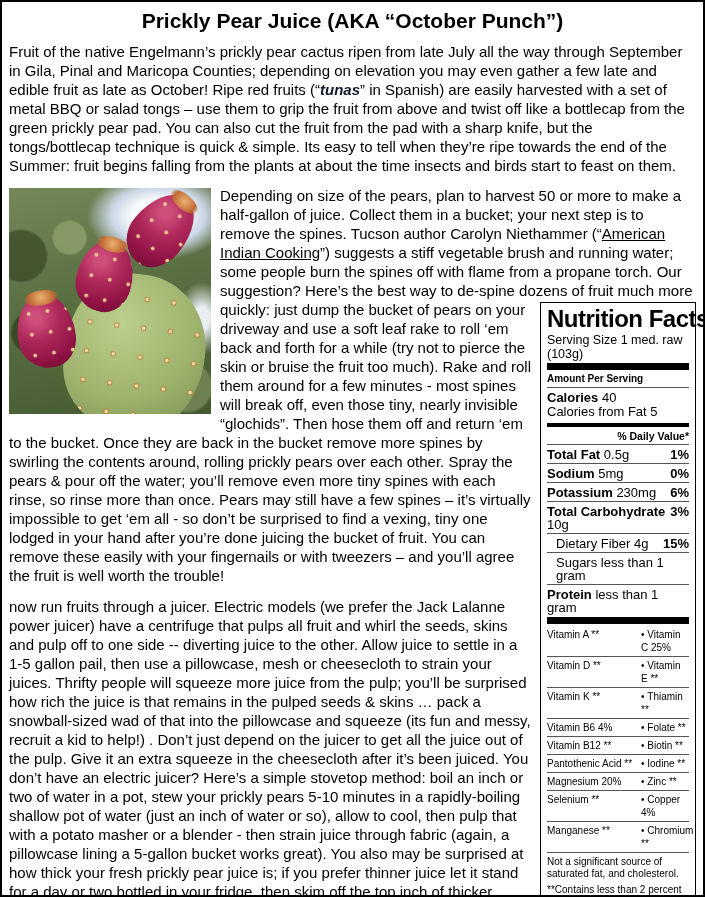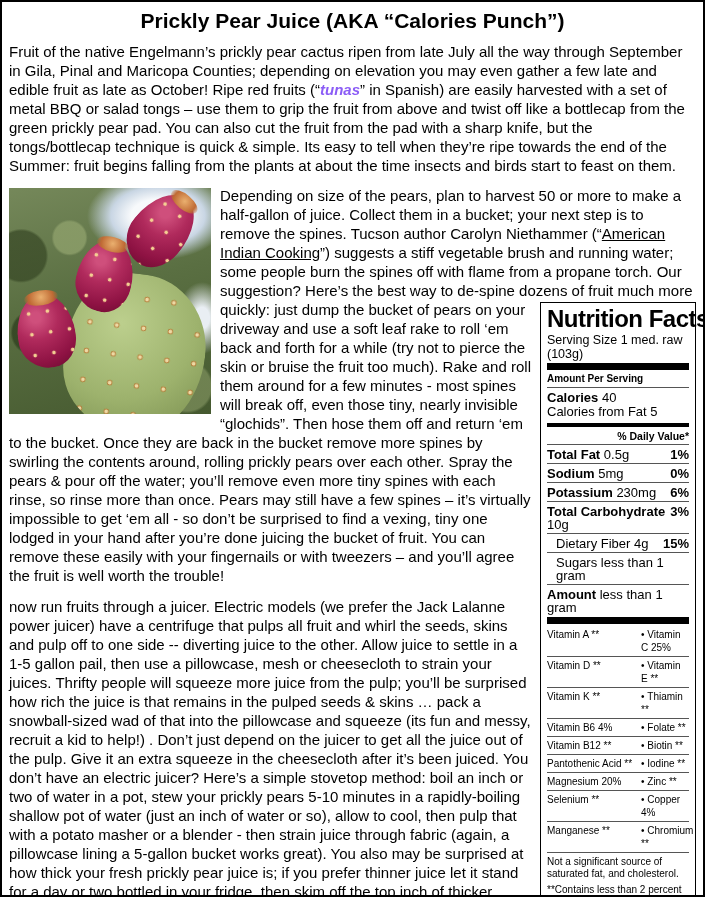--- a/index.html
+++ b/index.html
@@ -7,21 +7,21 @@
     width:705px;height:897px;box-sizing:border-box;
     border:2px solid #000;background:#fff;overflow:hidden;
     font-family:"Liberation Sans","DejaVu Sans",sans-serif;
     font-size:15px;line-height:19px;color:#000;
     padding:0 7px;
   }
   h1.title{font-size:21px;line-height:24px;font-weight:bold;text-align:center;margin:7px 0 9px;}
   .para{margin:0;}
   .intro{margin-bottom:11px;}
   .gap-top{margin-top:12px;}
-  .tunas{font-weight:bold;font-style:italic;color:#8b5cf6;text-align:right;}
+  .tunas{font-weight:bold;font-style:italic;color:#0f172a;text-align:right;}
   .book{text-decoration:underline;}
 
   
   .photo{
     float:left;width:202px;height:226px;margin:2px 9px 3px 0;
     position:relative;overflow:hidden;
     background:
       radial-gradient(circle at 12% 64%, rgba(46,62,30,.75) 0 9%, rgba(0,0,0,0) 10%),
       radial-gradient(circle at 30% 22%, rgba(142,160,107,.8) 0 7%, rgba(0,0,0,0) 8%),
       radial-gradient(circle at 6% 30%, rgba(54,70,36,.7) 0 10%, rgba(0,0,0,0) 11%),
@@ -72,21 +72,21 @@
   .nf-micro .ml{min-width:92px;margin-right:2px;}
   .nf-micro .mr::before{content:"\2022\00a0";}
   .nf-fn{font-size:10px;line-height:11.5px;padding:3px 0 2px;}
   .nf-fn.sep{border-top:1px solid #555;}
 </style>
 </head>
 <body>
 
 <div class="page">
 
-  <h1 class="title">Prickly Pear Juice (AKA “Calories Punch”)</h1>
+  <h1 class="title">Prickly Pear Juice (AKA “October Punch”)</h1>
 
   <div class="para intro"><span>Fruit of the native Engelmann’s prickly pear cactus ripen from late July all the way through September in Gila, Pinal and Maricopa Counties; depending on elevation you may even gather a few late and edible fruit as late as October! Ripe red fruits (“</span><span class="tunas">tunas</span><span>” in Spanish) are easily harvested with a set of metal BBQ or salad tongs – use them to grip the fruit from above and twist off like a bottlecap from the green prickly pear pad. You can also cut the fruit from the pad with a sharp knife, but the tongs/bottlecap technique is quick &amp; simple. Its easy to tell when they’re ripe towards the end of the Summer: fruit begins falling from the plants at about the time insects and birds start to feast on them.</span></div>
 
   <div class="content">
 
     <div class="photo">
       <div class="sky"></div>
       <div class="sky2"></div>
       <div class="pad"></div>
       <div class="fruit f1"></div>
@@ -123,21 +123,21 @@
           </div>
         <div class="nf-row ind">
             <span><span>Dietary Fiber</span> <span>4g</span></span>
             <b>15%</b>
           </div>
         <div class="nf-row ind">
             <span><span>Sugars</span> <span>less than 1 gram</span></span>
             <b></b>
           </div>
         <div class="nf-row">
-            <span><b>Amount</b> <span>less than 1 gram</span></span>
+            <span><b>Protein</b> <span>less than 1 gram</span></span>
             <b></b>
           </div>
         <div class="nf-bar"></div>
         <div class="nf-micro">
             <span class="ml">Vitamin A **</span>
             <span class="mr">Vitamin C 25%</span>
           </div>
         <div class="nf-micro">
             <span class="ml">Vitamin D **</span>
             <span class="mr">Vitamin E **</span>

